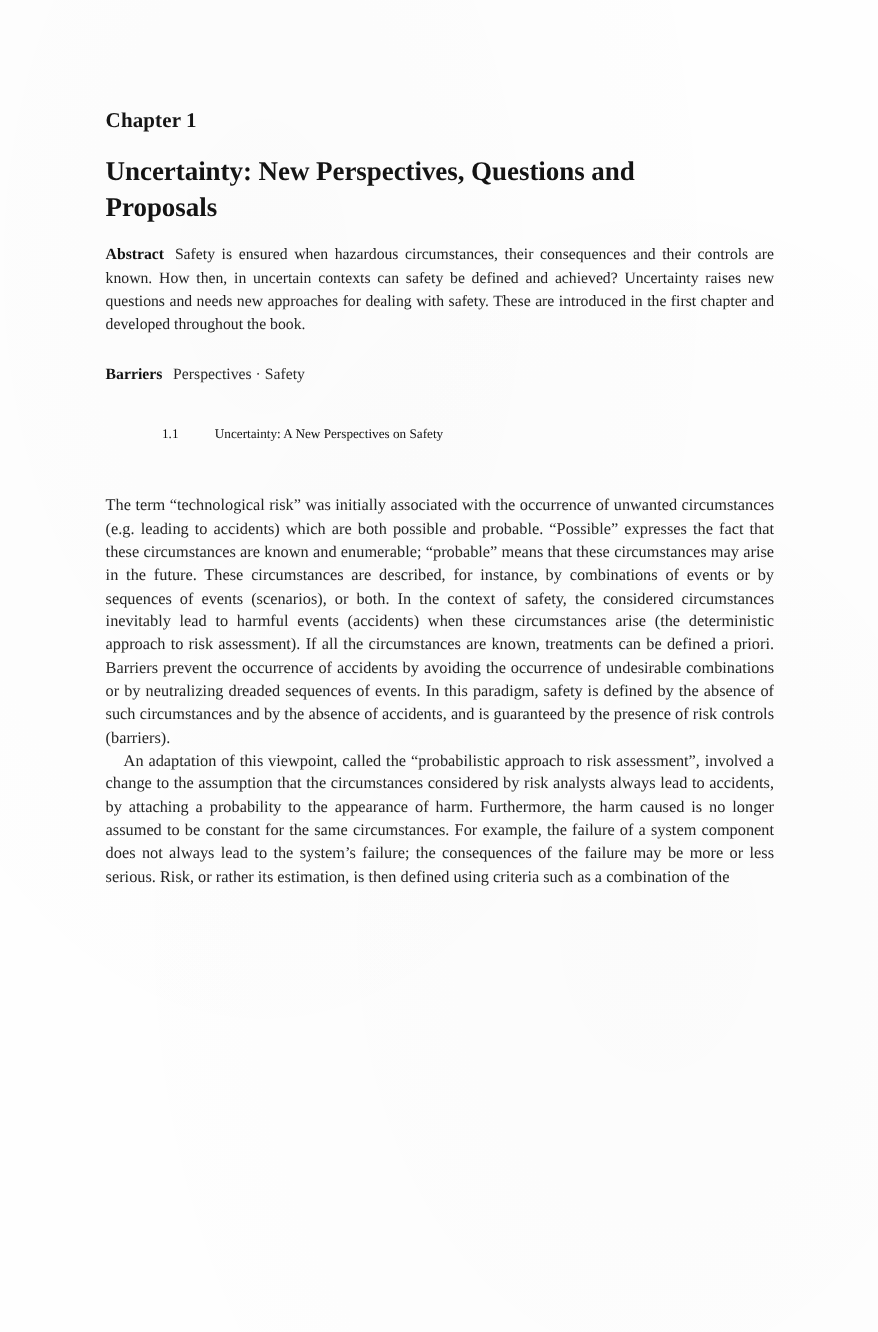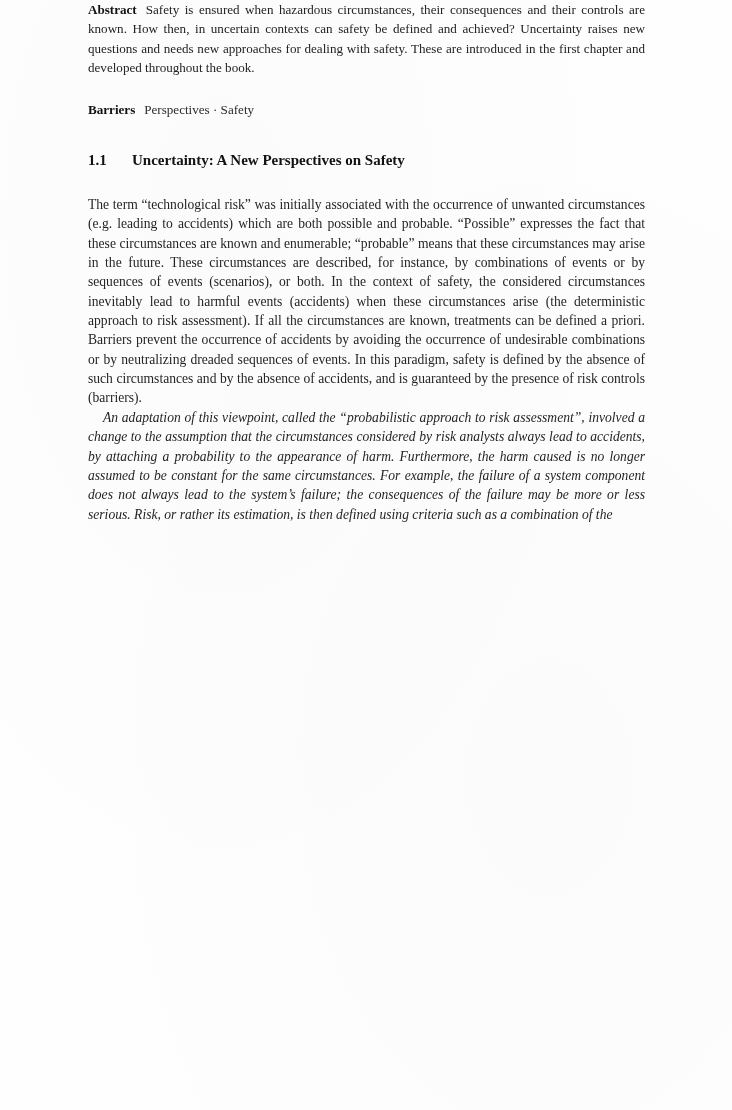--- a/index.html
+++ b/index.html
@@ -95,62 +95,66 @@
   }
 
   .keywords-gap {
     display: inline-block;
     width: 9px;
   }
 
   
   .section-heading {
     margin-top: 30px;
-    font-size: 15px;
-    font-weight: bold;
+    font-size: 11px;
+    font-weight: normal;
     line-height: 22px;
     color: #121212;
     display: flex;
     align-items: baseline;
+    margin-left: 47px;
   }
 
   .section-number {
     width: 44px;
     flex: 0 0 44px;
   }
 
   .section-title {
     flex: 1 1 auto;
   }
 
   
   .body-text {
-    margin-top: 24px;
+    margin-top: 38px;
   }
 
   .body-par {
     font-size: 13.6px;
     line-height: 19.35px;
     text-align: justify;
     color: #242424;
     margin: 0;
     hyphens: manual;
   }
 
   .body-par.indented {
     text-indent: 15px;
-    font-style: italic;
   }
 </style>
 </head>
 <body>
 
 <div class="page">
   <div class="content">
 
+    <header class="chapter-head">
+      <div class="chapter-number">Chapter 1</div>
+      <h1 class="chapter-title">Uncertainty: New Perspectives, Questions and Proposals</h1>
+    </header>
 
     <section class="abstract-block">
       <span class="abstract-label">Abstract</span><span class="abstract-gap"></span><span>Safety is ensured when hazardous circumstances, their consequences and their controls are known. How then, in uncertain contexts can safety be defined and achieved? Uncertainty raises new questions and needs new approaches for dealing with safety. These are introduced in the first chapter and developed throughout the book.</span>
     </section>
 
     <section class="keywords-block">
       <span class="keywords-label">Barriers</span><span class="keywords-gap"></span><span>Perspectives · Safety</span>
     </section>
 
     <h2 class="section-heading">

